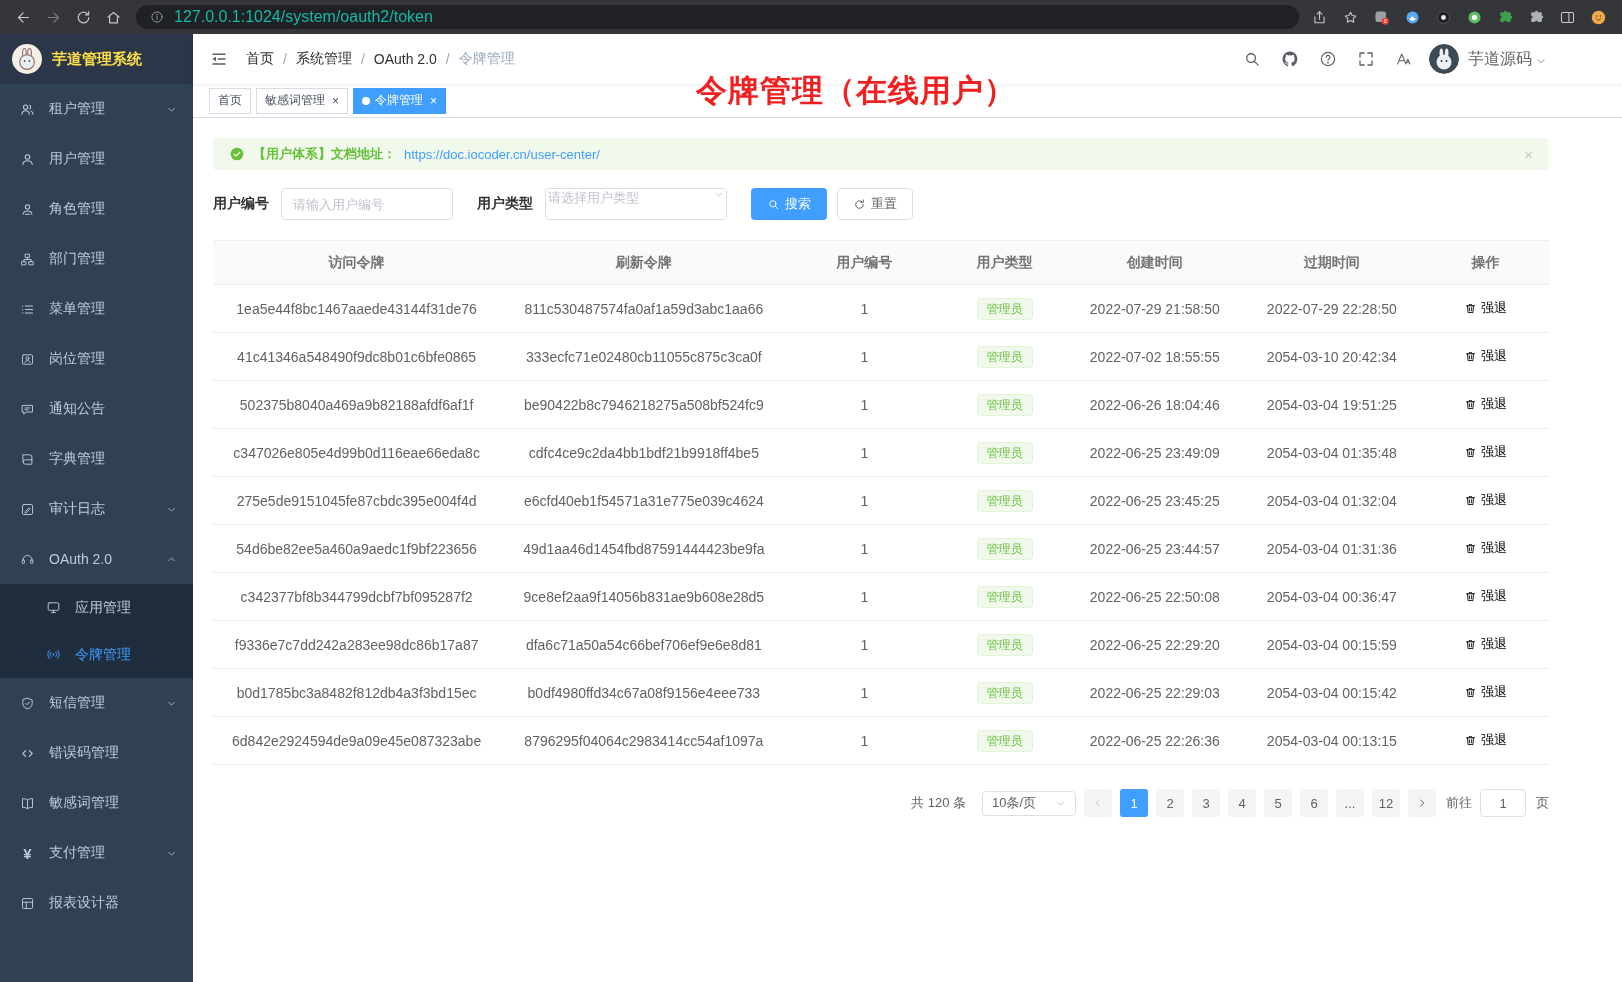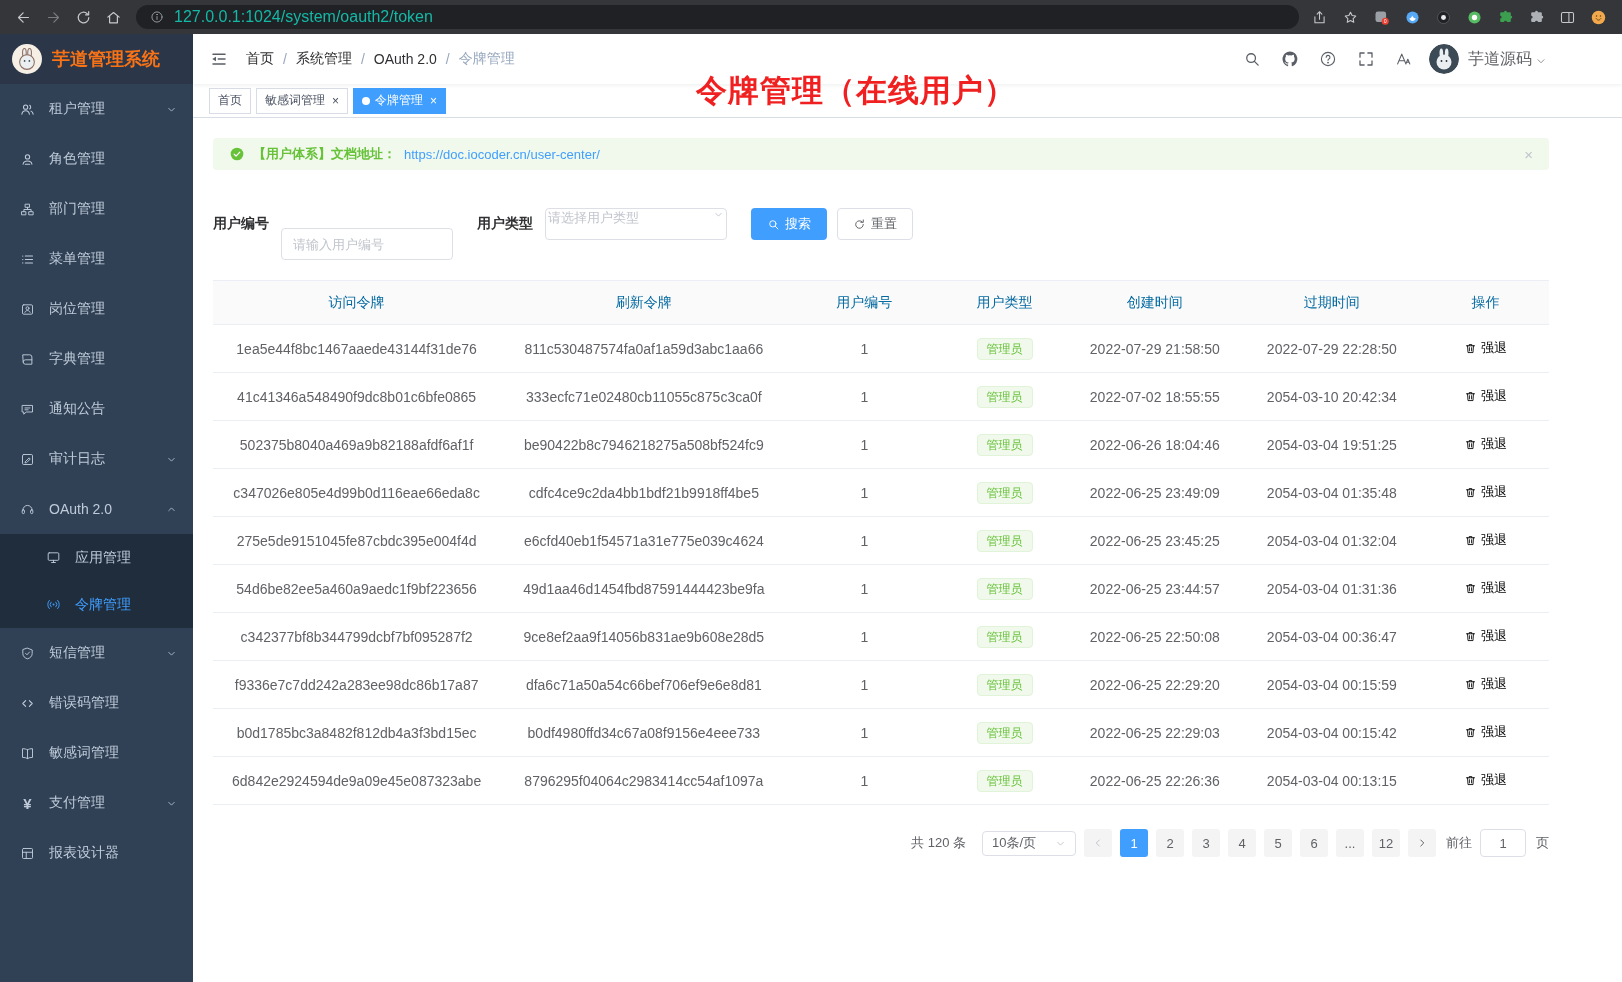--- a/index.html
+++ b/index.html
@@ -19,21 +19,21 @@
   .bright{display:flex;align-items:center;gap:11px;padding-right:4px;}
   .bright .bicon{width:20px;height:20px;}
   .bright .bicon svg{width:17px;height:17px;}
 
   
   .app{position:absolute;top:34px;left:0;right:0;bottom:0;display:flex;}
   .sidebar{width:193px;flex:none;background:#304156;display:flex;flex-direction:column;overflow:hidden;}
   .logo{height:50px;flex:none;display:flex;align-items:center;gap:10px;padding:0 12px;background:#2b3648;cursor:pointer;}
   .logo-avatar{width:30px;height:30px;border-radius:50%;background:#f5efe6;display:flex;align-items:center;justify-content:center;overflow:hidden;flex:none;}
   .logo-avatar svg{width:26px;height:26px;}
-  .logo-title{color:#f97316;font-size:18px;font-weight:700;white-space:nowrap;}
+  .logo-title{color:#fde047;font-size:15px;font-weight:700;white-space:nowrap;}
   #sidebar-menu{flex:1;overflow:hidden;}
   .menu-item{height:50px;display:flex;align-items:center;padding:0 16px 0 20px;color:#bfcbd9;font-size:14px;cursor:pointer;}
   .submenu{background:#1f2d3d;}
   .menu-item.child{height:47px;padding-left:46px;background:#1f2d3d;}
   .menu-item.active{color:#409eff;}
   .mi-icon{width:15px;height:15px;margin-right:14px;flex:none;display:flex;align-items:center;justify-content:center;}
   .mi-icon svg{width:15px;height:15px;}
   .mi-label{flex:1;white-space:nowrap;}
   .chev{width:11px;height:11px;color:#aeb9c6;display:flex;flex:none;}
   .chev svg{width:11px;height:11px;}
@@ -71,34 +71,34 @@
   .alert{height:32px;background:#f0f9eb;border-radius:4px;display:flex;align-items:center;gap:8px;padding:0 16px;margin-bottom:18px;}
   .alert-icon{width:16px;height:16px;display:flex;flex:none;}
   .alert-icon svg{width:16px;height:16px;}
   .alert-text{font-size:13px;color:#67c23a;font-weight:700;}
   .alert-link{font-size:13px;color:#409eff;text-decoration:none;cursor:pointer;}
   .alert-close{margin-left:auto;color:#c0c4cc;font-size:15px;cursor:pointer;line-height:1;}
 
   .filter{display:flex;align-items:center;margin-bottom:20px;}
   .fgroup{display:flex;align-items:center;margin-right:24px;}
   .flabel{font-size:14px;font-weight:700;color:#303133;margin-right:12px;white-space:nowrap;}
-  .tinput{width:172px;height:32px;border:1px solid #dcdfe6;border-radius:4px;padding:0 11px;font-size:13px;color:#606266;outline:none;font-family:inherit;background:#fff;margin-top:40px;}
+  .tinput{width:172px;height:32px;border:1px solid #dcdfe6;border-radius:4px;padding:0 11px;font-size:13px;color:#606266;outline:none;font-family:inherit;background:#fff;}
   .tinput::placeholder{color:#c0c4cc;}
   .select{width:182px;height:32px;border:1px solid #dcdfe6;border-radius:4px;display:flex;align-items:flex-start;justify-content:space-between;padding:0 2px;cursor:pointer;background:#fff;}
   .select .ph{font-size:13px;color:#c0c4cc;}
   .chev2{width:11px;height:11px;color:#c0c4cc;display:flex;flex:none;}
   .chev2 svg{width:11px;height:11px;}
   .btn{height:32px;border-radius:4px;display:inline-flex;align-items:center;gap:5px;padding:0 15px;font-size:13px;cursor:pointer;border:1px solid transparent;font-family:inherit;}
   .bico{width:13px;height:13px;display:flex;flex:none;}
   .bico svg{width:13px;height:13px;}
   .btn-primary{background:#409eff;color:#fff;margin-right:10px;}
   .btn-plain{background:#fff;border-color:#dcdfe6;color:#606266;}
 
   .grid{width:100%;border-collapse:collapse;table-layout:fixed;}
-  .grid th{height:44px;background:#fafafa;border-top:1px solid #ebeef5;border-bottom:1px solid #ebeef5;font-size:14px;font-weight:400;color:#0369a1;text-align:center;white-space:nowrap;}
+  .grid th{height:44px;background:#fafafa;border-top:1px solid #ebeef5;border-bottom:1px solid #ebeef5;font-size:14px;font-weight:700;color:#737373;text-align:center;white-space:nowrap;}
   .grid td{height:48px;border-bottom:1px solid #ebeef5;font-size:14px;color:#606266;text-align:center;white-space:nowrap;overflow:hidden;}
   .tag-success{display:inline-block;background:#f0f9eb;border:1px solid #e1f3d8;color:#67c23a;font-size:12px;line-height:20px;padding:0 9px;border-radius:4px;}
   .action{display:inline-flex;align-items:center;gap:4px;color:#000000;font-size:13px;cursor:pointer;}
 
   .pager{display:flex;align-items:center;justify-content:flex-end;gap:8px;margin-top:24px;font-size:13px;color:#606266;}
   .total{margin-right:8px;white-space:nowrap;}
   .size-select{width:94px;height:25px;border:1px solid #dcdfe6;border-radius:4px;display:flex;align-items:center;justify-content:space-between;padding:0 9px;color:#606266;cursor:pointer;background:#fff;}
   .pages{display:flex;align-items:center;gap:8px;}
   .pg{min-width:28px;height:28px;padding:0 4px;border-radius:3px;background:#f4f4f5;color:#606266;display:inline-flex;align-items:center;justify-content:center;cursor:pointer;font-size:13px;}
   .pg svg{width:12px;height:12px;}
@@ -234,20 +234,29 @@
           <span class="mi-label">租户管理</span>
           <span class="chev">
             <svg viewBox="0 0 24 24" fill="none" stroke="currentColor" stroke-width="2" stroke-linecap="round" stroke-linejoin="round">
               <path d="M6 9.5l6 6 6-6"></path>
             </svg>
           </span>
         </div>
         <div class="menu-item">
           <span class="mi-icon">
             <svg viewBox="0 0 24 24" fill="none" stroke="currentColor" stroke-width="1.7" stroke-linecap="round" stroke-linejoin="round">
+              <circle cx="12" cy="8" r="3.6"></circle>
+              <path d="M4.5 20c.5-4 3.4-6 7.5-6s7 2 7.5 6"></path>
+            </svg>
+          </span>
+          <span class="mi-label">用户管理</span>
+        </div>
+        <div class="menu-item">
+          <span class="mi-icon">
+            <svg viewBox="0 0 24 24" fill="none" stroke="currentColor" stroke-width="1.7" stroke-linecap="round" stroke-linejoin="round">
               <circle cx="12" cy="7.8" r="3.4"></circle>
               <path d="M5 19.5c.4-3.4 3-5.2 7-5.2s6.6 1.8 7 5.2M8.5 19.5h7"></path>
             </svg>
           </span>
           <span class="mi-label">角色管理</span>
         </div>
         <div class="menu-item">
           <span class="mi-icon">
             <svg viewBox="0 0 24 24" fill="none" stroke="currentColor" stroke-width="1.5" stroke-linecap="round" stroke-linejoin="round">
               <rect x="8.8" y="3.5" width="6.4" height="5"></rect>
@@ -275,34 +284,34 @@
               <rect x="4" y="4.5" width="16" height="15" rx="2"></rect>
               <circle cx="12" cy="10" r="2.4"></circle>
               <path d="M7.8 16.5c.7-1.9 2.3-2.8 4.2-2.8s3.5.9 4.2 2.8"></path>
             </svg>
           </span>
           <span class="mi-label">岗位管理</span>
         </div>
         <div class="menu-item">
           <span class="mi-icon">
             <svg viewBox="0 0 24 24" fill="none" stroke="currentColor" stroke-width="1.5" stroke-linecap="round" stroke-linejoin="round">
+              <path d="M4 5.5h16v10.5H10l-4 3.5v-3.5H4z"></path>
+              <path d="M8 9.5h8M8 12.5h5"></path>
+            </svg>
+          </span>
+          <span class="mi-label">通知公告</span>
+        </div>
+        <div class="menu-item">
+          <span class="mi-icon">
+            <svg viewBox="0 0 24 24" fill="none" stroke="currentColor" stroke-width="1.5" stroke-linecap="round" stroke-linejoin="round">
               <path d="M5 4.5h10.5A3.5 3.5 0 0 1 19 8v11.5H8.5A3.5 3.5 0 0 1 5 16z"></path>
               <path d="M5 16a3.5 3.5 0 0 1 3.5-3.5H19"></path>
             </svg>
           </span>
           <span class="mi-label">字典管理</span>
-        </div>
-        <div class="menu-item">
-          <span class="mi-icon">
-            <svg viewBox="0 0 24 24" fill="none" stroke="currentColor" stroke-width="1.5" stroke-linecap="round" stroke-linejoin="round">
-              <path d="M4 5.5h16v10.5H10l-4 3.5v-3.5H4z"></path>
-              <path d="M8 9.5h8M8 12.5h5"></path>
-            </svg>
-          </span>
-          <span class="mi-label">通知公告</span>
         </div>
         <div class="menu-item">
           <span class="mi-icon">
             <svg viewBox="0 0 24 24" fill="none" stroke="currentColor" stroke-width="1.5" stroke-linecap="round" stroke-linejoin="round">
               <rect x="4" y="4" width="16" height="16" rx="2"></rect>
               <path d="M8.6 15.4l6-6 1.8 1.8-6 6H8.6z"></path>
             </svg>
           </span>
           <span class="mi-label">审计日志</span>
           <span class="chev">

